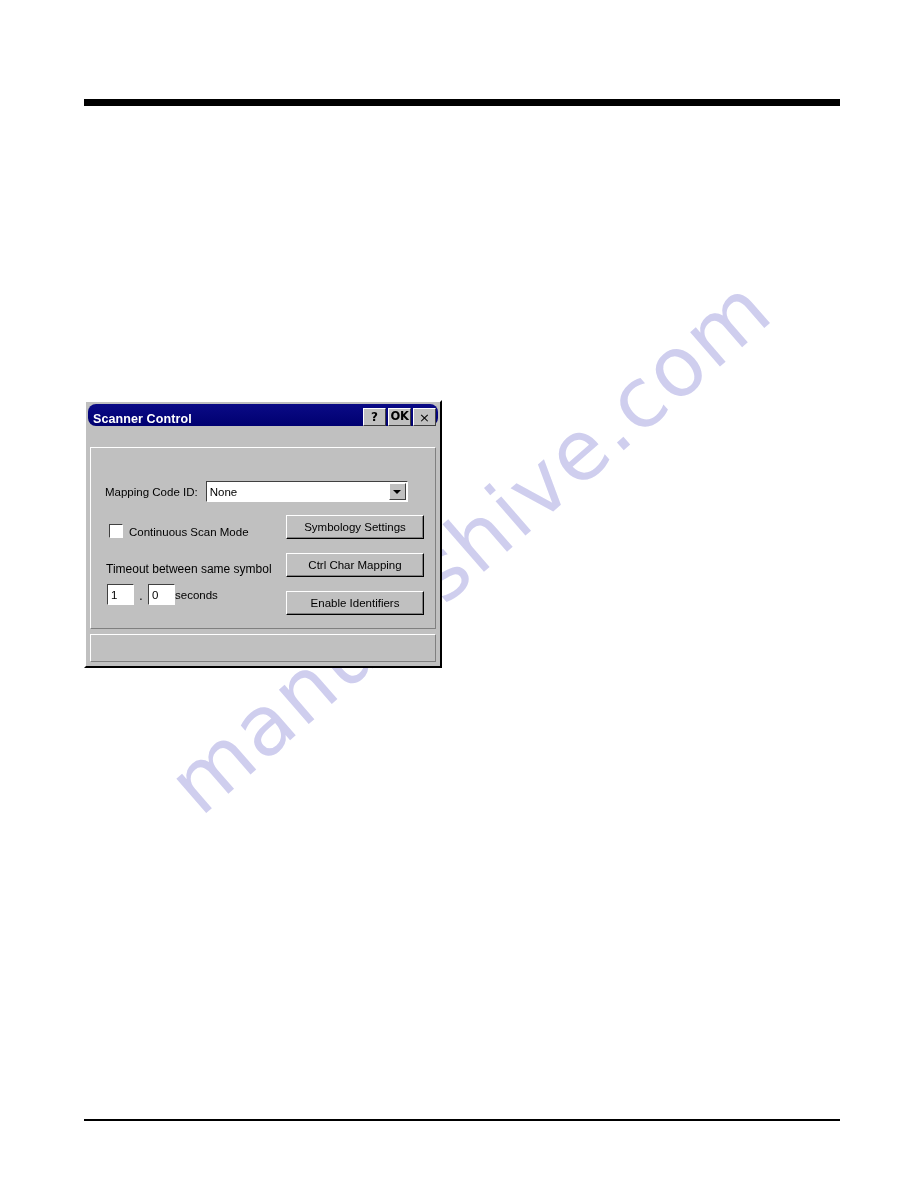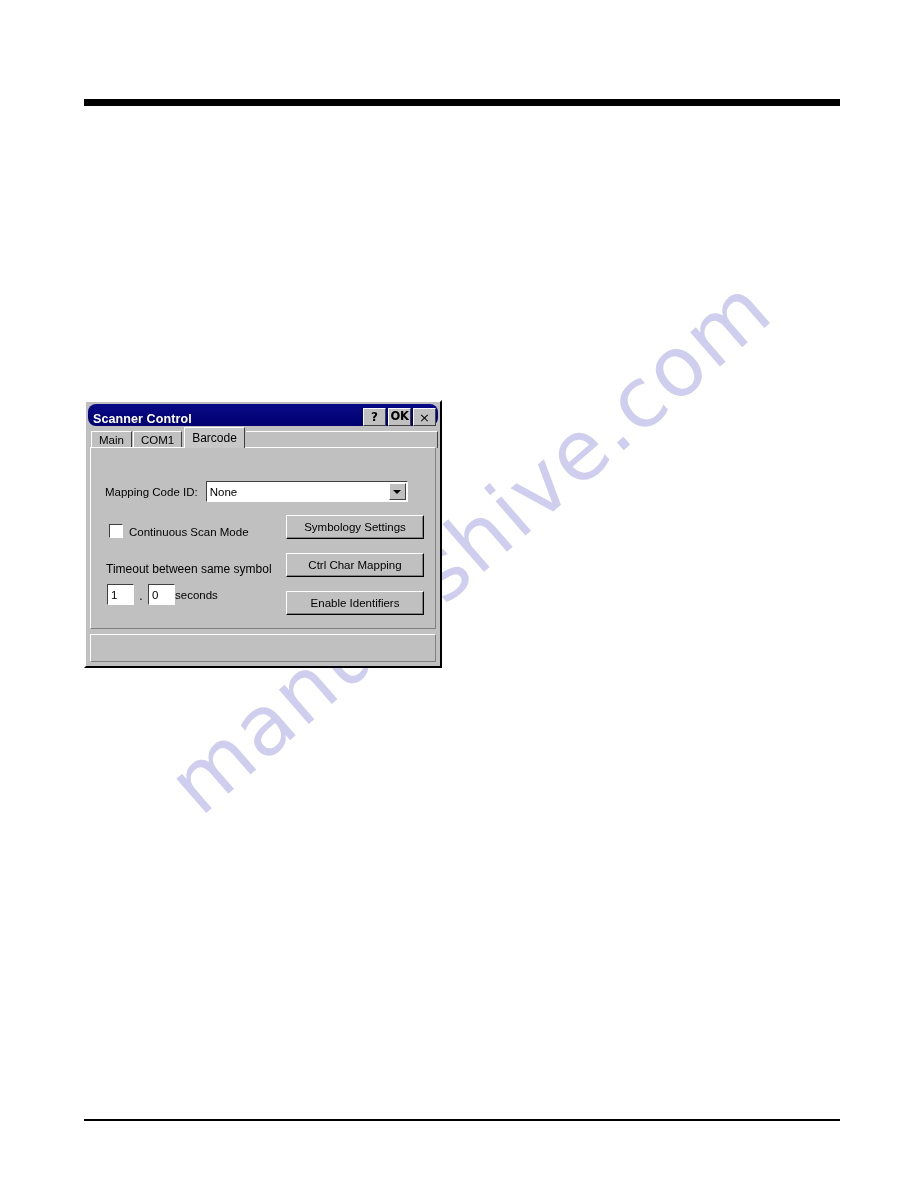--- a/index.html
+++ b/index.html
@@ -361,26 +361,20 @@
 
   <div class="dialog">
 
     <div class="titlebar">
       <span class="title-text">Scanner Control</span>
       <div class="tb-btn help">?</div>
       <div class="tb-btn ok">OK</div>
       <div class="tb-btn close">×</div>
     </div>
 
-    <div class="tabstrip">
-      <div class="tab">Main</div>
-      <div class="tab">COM1</div>
-      <div class="tab active">Barcode</div>
-      <div class="tab-filler"></div>
-    </div>
 
     <div class="client">
 
       <div class="row-codeid">
         <span class="field-label">Mapping Code ID:</span>
         <div class="combo">
           <span class="combo-value">None</span>
           <div class="combo-arrow">
             <span class="arrow-glyph"></span>
           </div>

